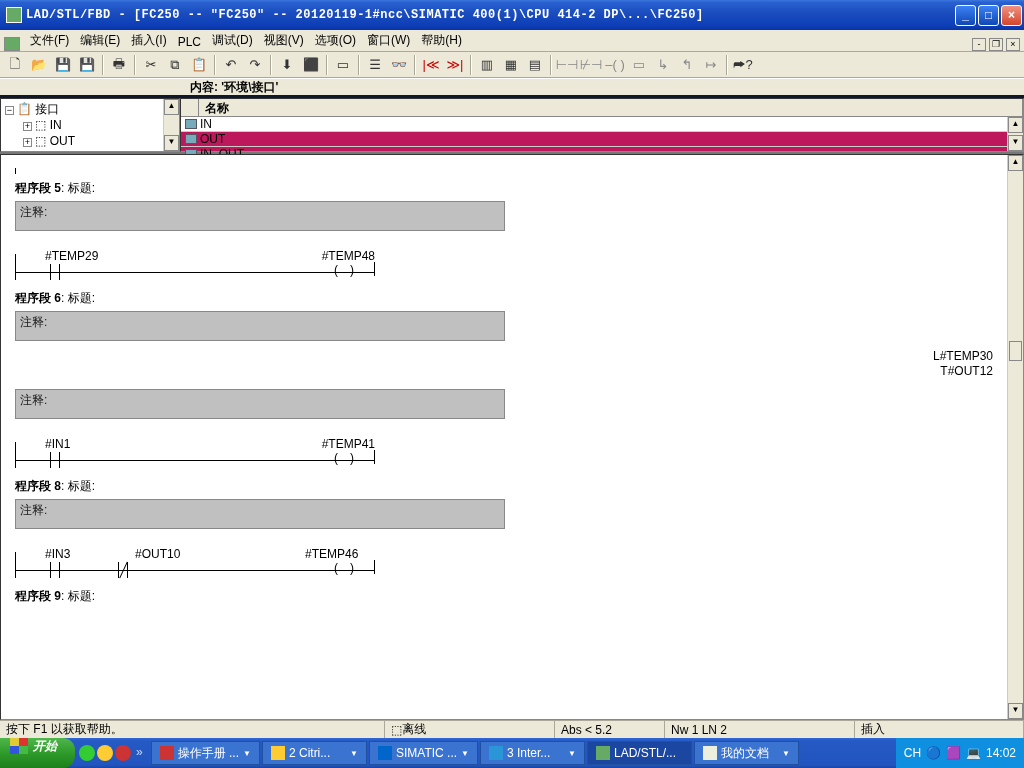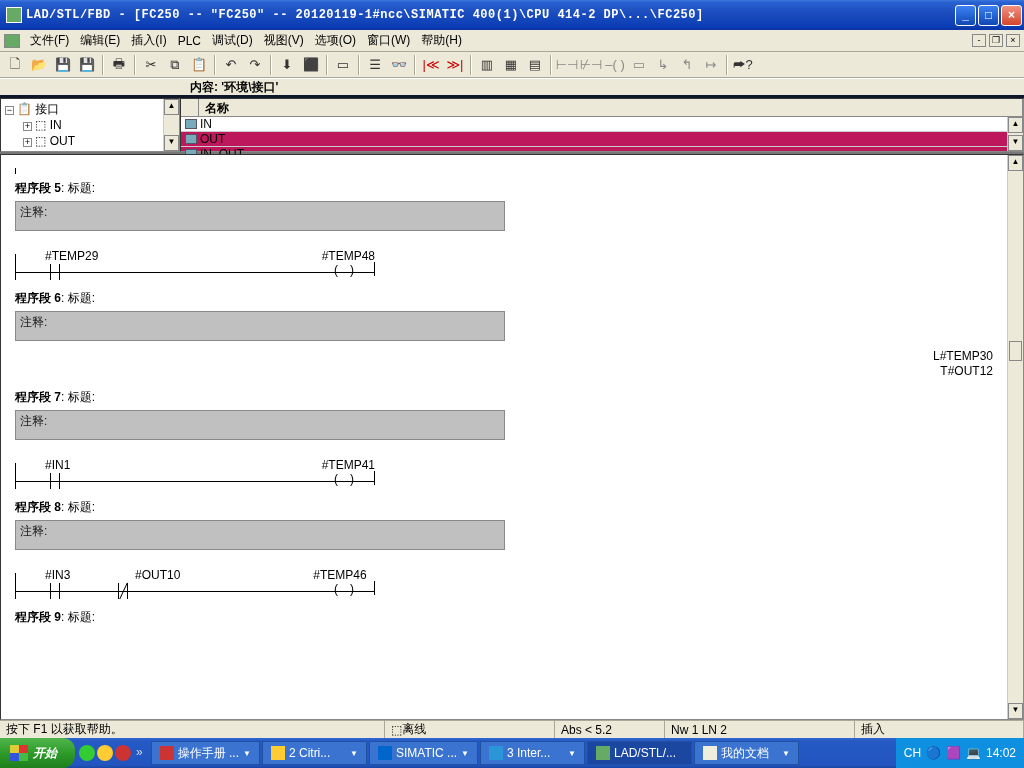--- a/index.html
+++ b/index.html
@@ -5,21 +5,21 @@
 * { margin: 0; padding: 0; box-sizing: border-box; font-family: "SimSun", "MS Sans Serif", sans-serif; font-size: 12px; }
 body { background: #ece9d8; overflow: hidden; }
 .window { width: 1024px; height: 768px; display: flex; flex-direction: column; }
 .titlebar { height: 30px; background: linear-gradient(to bottom, #3b77dd 0%, #2961d1 8%, #1c4ec0 40%, #0c3db5 88%, #0831a5 100%); display: flex; align-items: center; padding: 0 2px 0 6px; color: #fff; font-weight: bold; font-size: 13px; }
 .titlebar .icon { width: 16px; height: 16px; margin-right: 4px; display:inline-block; background:#6a6; border:1px solid #fff; }
 .titlebar .title { flex: 1; white-space: nowrap; overflow:hidden; letter-spacing:0.5px; font-family: "Courier New", monospace;}
 .winbtns { display: flex; gap: 2px; }
 .winbtn { width: 21px; height: 21px; border: 1px solid #fff; border-radius: 3px; display:flex; align-items:center; justify-content:center; color:#fff; font-weight:bold; font-size:12px;}
 .winbtn.min,.winbtn.max { background: linear-gradient(to bottom, #3c81f3, #1048b5); }
 .winbtn.close { background: linear-gradient(to bottom, #f09282, #d4452b); }
-.menubar { height: 22px; background:#ece9d8; border-bottom:1px solid #aca899; display:flex; align-items:center; padding:0 4px; gap:1px;}
+.menubar { height: 22px; background:#ece9d8; border-bottom:1px solid #aca899; display:flex; align-items:flex-end; padding:0 4px; gap:1px;}
 .menuitem { padding: 2px 5px; cursor:default; }
 .menubar .right { margin-left:auto; display:flex; gap:3px; align-items:center;}
 .docbtn { width:14px; height:13px; border:1px solid #888; background:#ece9d8; font-size:9px; line-height:11px; text-align:center;}
 .toolbar { height: 26px; background:#ece9d8; border-bottom:1px solid #aca899; display:flex; align-items:center; padding:0 4px; gap:2px;}
 .tbtn { width:22px; height:22px; display:flex; align-items:center; justify-content:center; font-size:13px; color:#333; cursor:default;}
 .sep { width:2px; height:20px; border-left:1px solid #aca899; border-right:1px solid #fff; margin:0 2px;}
 .contentbar{ height:20px; background:#ece9d8; border-top:1px solid #fff; border-bottom:3px solid #0f172a; display:flex; align-items:center; padding-left:190px;}
 .contentbar span{ font-weight:bold;}
 .splitarea{ height:56px; display:flex; border-bottom:2px solid #777;}
 .treepane{ width:180px; background:#fff; border:1px inset #888; overflow:hidden; position:relative; display:flex;}
@@ -52,21 +52,21 @@
 .coil::before{content:"("; position:absolute; left:0; top:-9px;}
 .coil::after{content:")"; position:absolute; right:0; top:-9px;}
 .labels{ display:flex; font-size:11px; margin-bottom:1px;}
 .stl{ font-family:"Courier New", monospace; margin:8px 0 6px 40px; font-size:12px; line-height:15px;text-align:right;}
 .edscroll{ position:absolute; right:0; top:0; bottom:0; width:16px; background:#ece9d8; border-left:1px solid #ccc; display:flex; flex-direction:column;}
 .edscroll .track{flex:1; position:relative;}
 .edscroll .thumb{ position:absolute; left:1px; right:1px; top:170px; height:20px; background:#ece9d8; border:1px solid #888;}
 .statusbar{ height:18px; background:#ece9d8; border-top:1px solid #aca899; display:flex; align-items:center; font-size:11px;}
 .statusbar .cell{ border-right:1px solid #aca899; padding:0 6px; height:100%; display:flex; align-items:center;}
 .taskbar{ height:30px; background:linear-gradient(to bottom,#3168d5 0%,#2559c3 10%,#2255bf 90%,#1846a5 100%); display:flex; align-items:center;}
-.startbtn{ height:30px; padding:0 18px 0 10px; background:linear-gradient(to bottom,#4fb64b 0%,#2e9b2a 50%,#1e7f1c 100%); border-radius:0 12px 12px 0; color:#fff; font-weight:bold; font-style:italic; display:flex; align-items:center; gap:5px; font-size:15px;}
+.startbtn{ height:30px; padding:0 18px 0 10px; background:linear-gradient(to bottom,#4fb64b 0%,#2e9b2a 50%,#1e7f1c 100%); border-radius:0 12px 12px 0; color:#fff; font-weight:bold; font-style:italic; display:flex; align-items:flex-start; gap:5px; font-size:15px;}
 .startbtn .winlogo{width:18px; height:16px; background:conic-gradient(#d33 0 25%, #4b4 0 50%, #35d 0 75%, #dc3 0);}
 .taskbtn{ height:24px; background:#3a74d0; border:1px solid #2050a0; color:#fff; padding:0 8px; margin:0 1px; display:flex; align-items:center; gap:4px; font-size:11px; min-width:105px;}
 .taskbtn.active{background:#1c47a0;}
 .tray{ margin-left:auto; background:#0e8fe0; height:30px; padding:0 8px; display:flex; align-items:center; gap:5px; color:#fff; font-size:11px;}
 .qbtn{ width:16px; height:16px; border-radius:50%;}
 </style>
 </head>
 <body>
 
 <div class="window">
@@ -211,21 +211,20 @@
       <div class="network">
         <div class="nwtitle"><span>程序段  6</span><span style="font-weight:normal">: 标题:</span></div>
         <div class="comment">注释:</div>
         <div class="stl">
           <div><span style="display:inline-block;width:40px">L</span><span>#TEMP30</span></div>
           <div><span style="display:inline-block;width:40px">T</span><span>#OUT12</span></div>
         </div>
       </div>
 
       <div class="network">
-        <div class="nwtitle"><span>程序段  7</span><span style="font-weight:normal">: 标题:</span></div>
         <div class="comment">注释:</div>
         <div class="ladder">
           <div class="labels">
               <span style="width:30px"></span>
               <span style="width:70px">#IN1</span>
               <span style="flex:1"></span>
               <span style="width:70px;text-align:right">#TEMP41</span>
             </div>
           <div class="ladder-row">
             <div style="border-left:1px solid #000; height:26px; margin-top:-10px;"></div>
@@ -242,21 +241,21 @@
       <div class="network">
         <div class="nwtitle"><span>程序段  8</span><span style="font-weight:normal">: 标题:</span></div>
         <div class="comment">注释:</div>
         <div class="ladder">
           <div class="labels">
               <span style="width:30px"></span>
               <span style="width:60px">#IN3</span>
               <span style="width:30px"></span>
               <span style="width:60px">#OUT10</span>
               <span style="flex:1"></span>
-              <span style="width:70px;text-align:center">#TEMP46</span>
+              <span style="width:70px;text-align:left">#TEMP46</span>
             </div>
           <div class="ladder-row">
             <div style="border-left:1px solid #000; height:26px; margin-top:-10px;"></div>
             <div class="wire" style="flex:0 0 30px"></div>
             <div class="contact"></div>
             <div class="wire" style="flex:0 0 50px"></div>
             <div class="contact ncontact">
                 <span class="slash"></span>
               </div>
             <div class="wire"></div>

